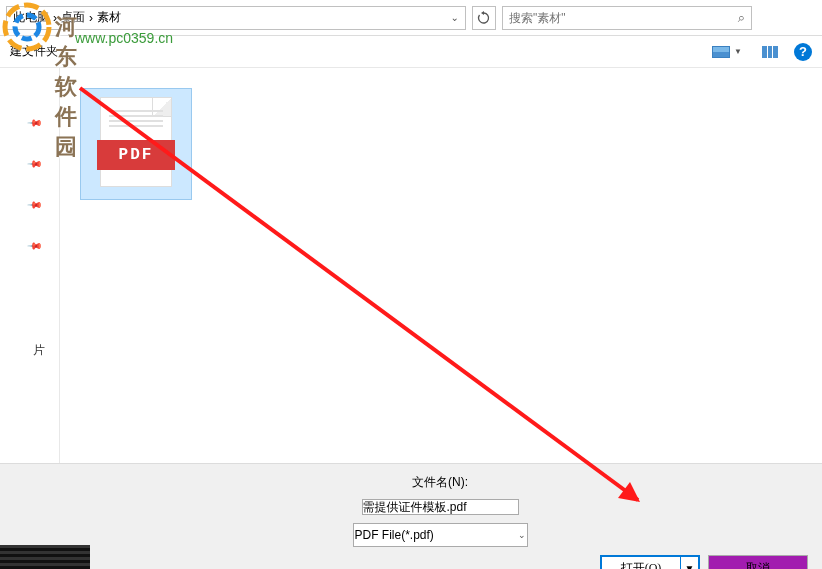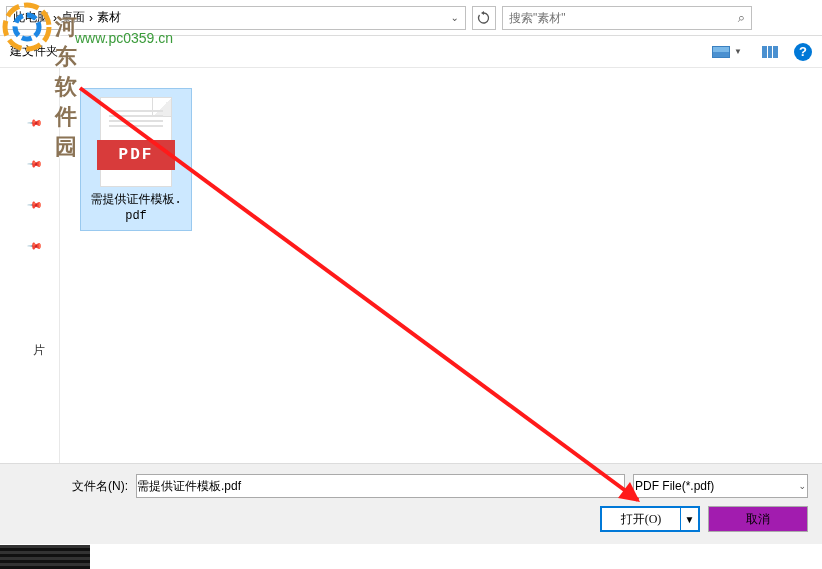--- a/index.html
+++ b/index.html
@@ -248,20 +248,21 @@
     .bottom {
       background: #f0f0f0;
       border-top: 1px solid #dcdcdc;
       padding: 10px 14px 12px 72px;
     }
     .row1 {
       display: flex;
       align-items: center;
       gap: 8px;
       margin-bottom: 8px;
+      flex-direction: column;
     }
     .fn-label { font-size: 12px; }
     .fn-input {
       flex: 1;
       height: 24px;
       border: 1px solid #aaa;
       padding: 0 0;
       font-size: 12px;
       background: #fff;
     }
@@ -394,24 +395,20 @@
     <div class="file-item">
       <div class="file-thumb">
         <div class="thumb-lines">
             <div></div>
             <div></div>
             <div></div>
             <div></div>
           </div>
         <div class="pdf-badge">PDF</div>
       </div>
-      <div class="file-label">
-        <span>需提供证件模板.</span><br>
-        <span>pdf</span>
-      </div>
     </div>
     <svg class="red-arrow" width="620" height="470">
       <line x1="12" y1="8" x2="570" y2="420" stroke="#ff1a1a" stroke-width="4"></line>
       <polygon points="572,422 550,418 562,402" fill="#ff1a1a"></polygon>
     </svg>
   </div>
 </div>
 
 <div class="bottom">
   <div class="row1">

